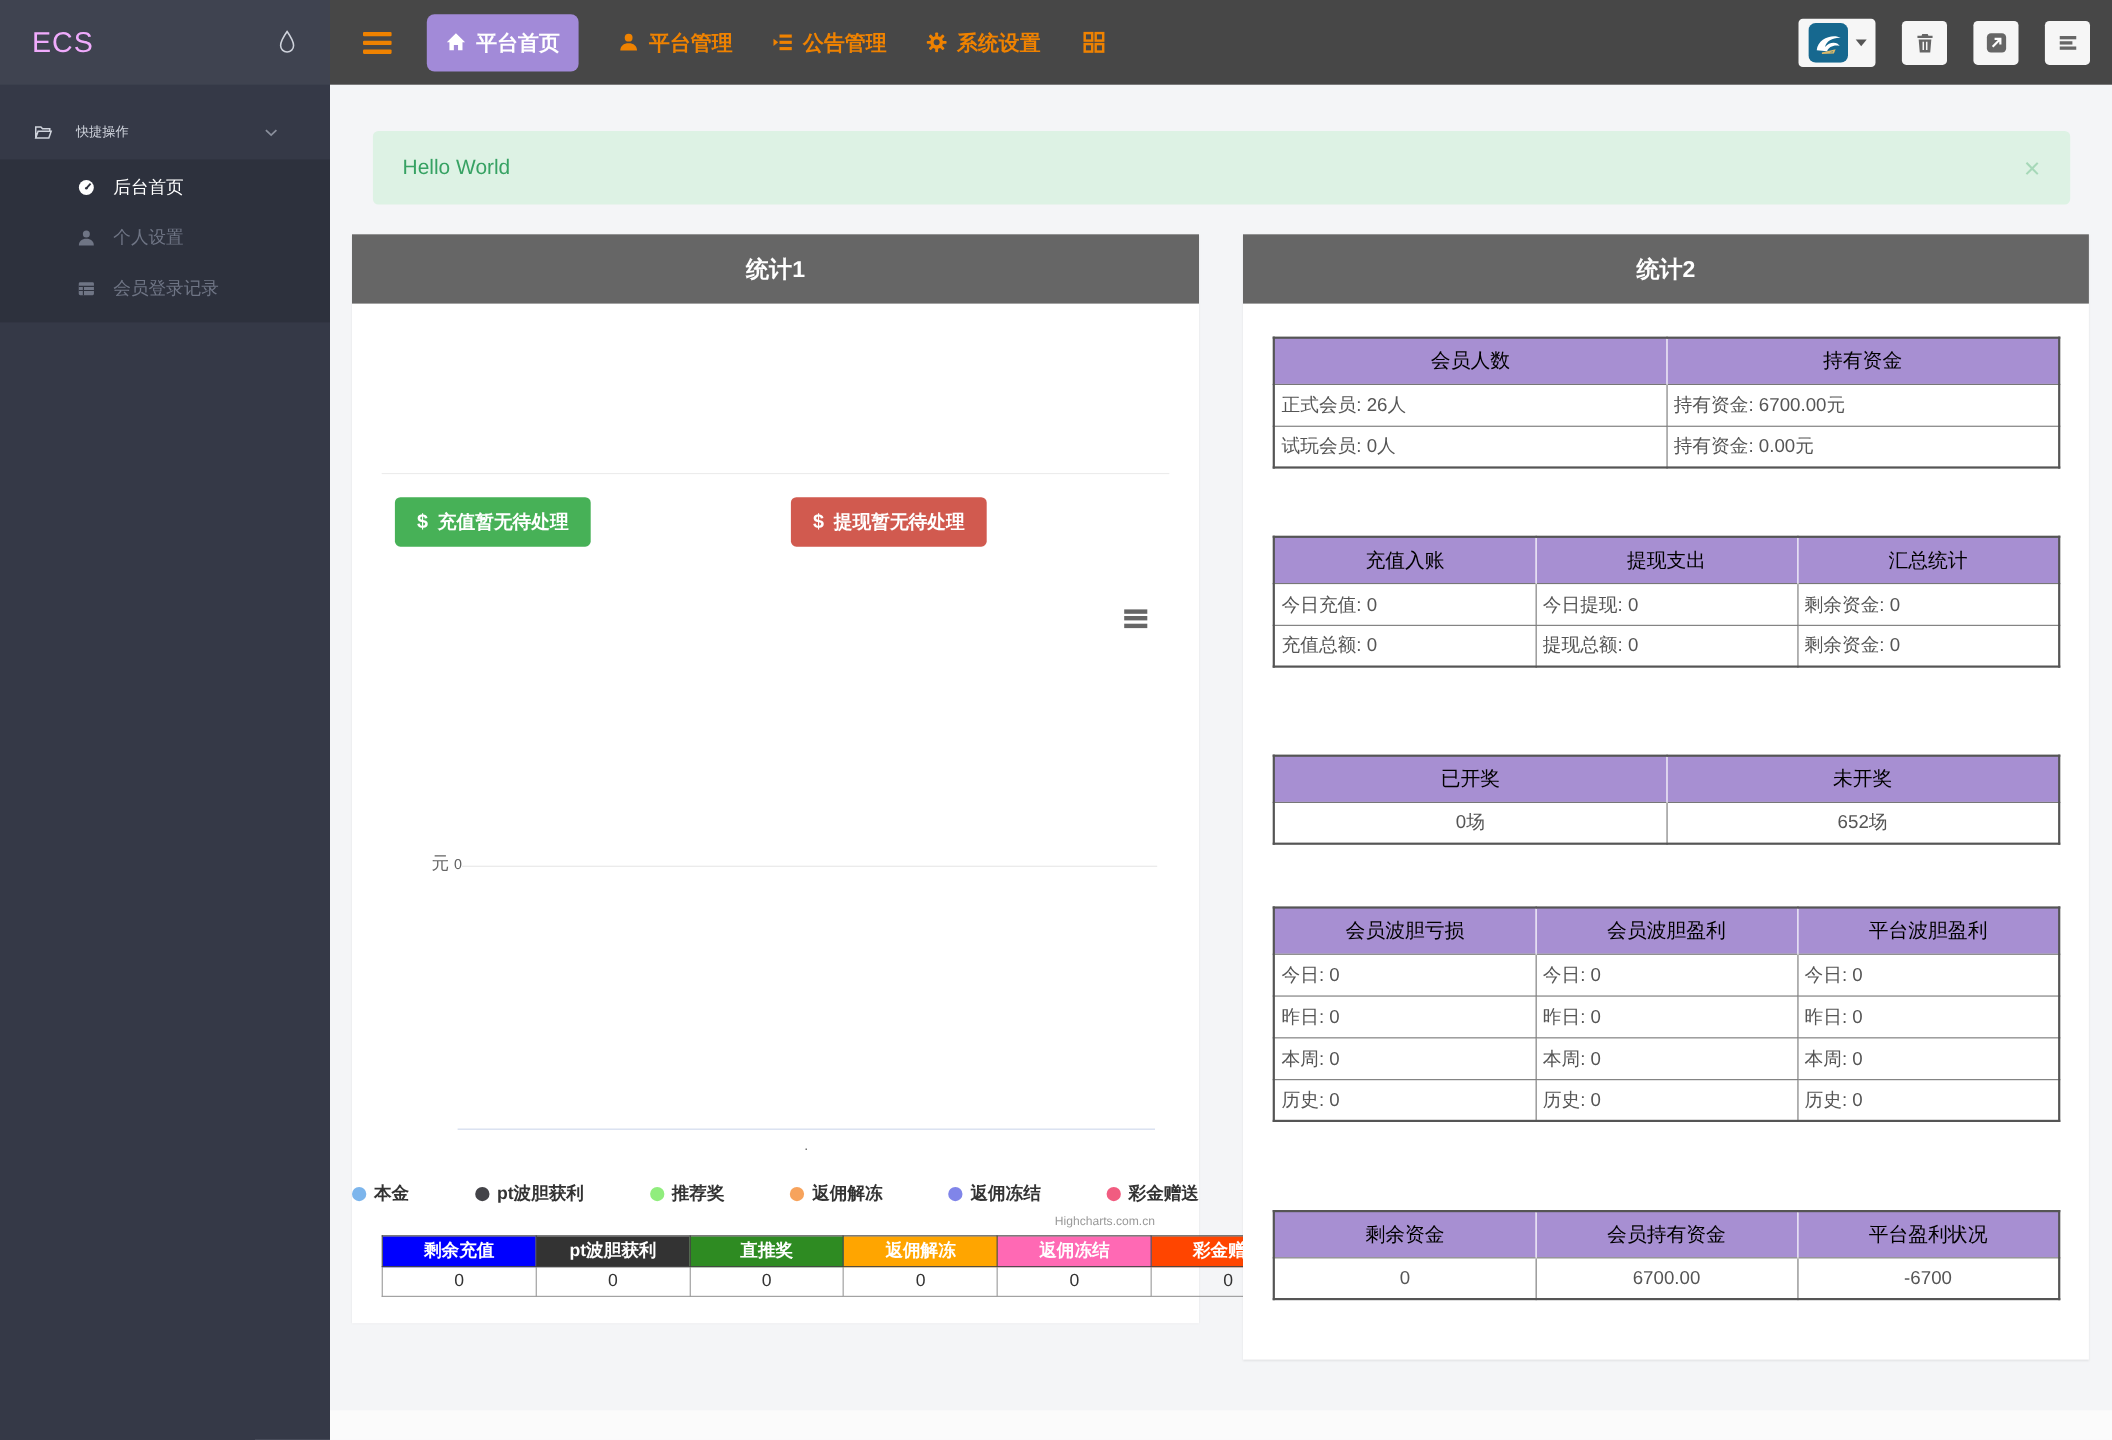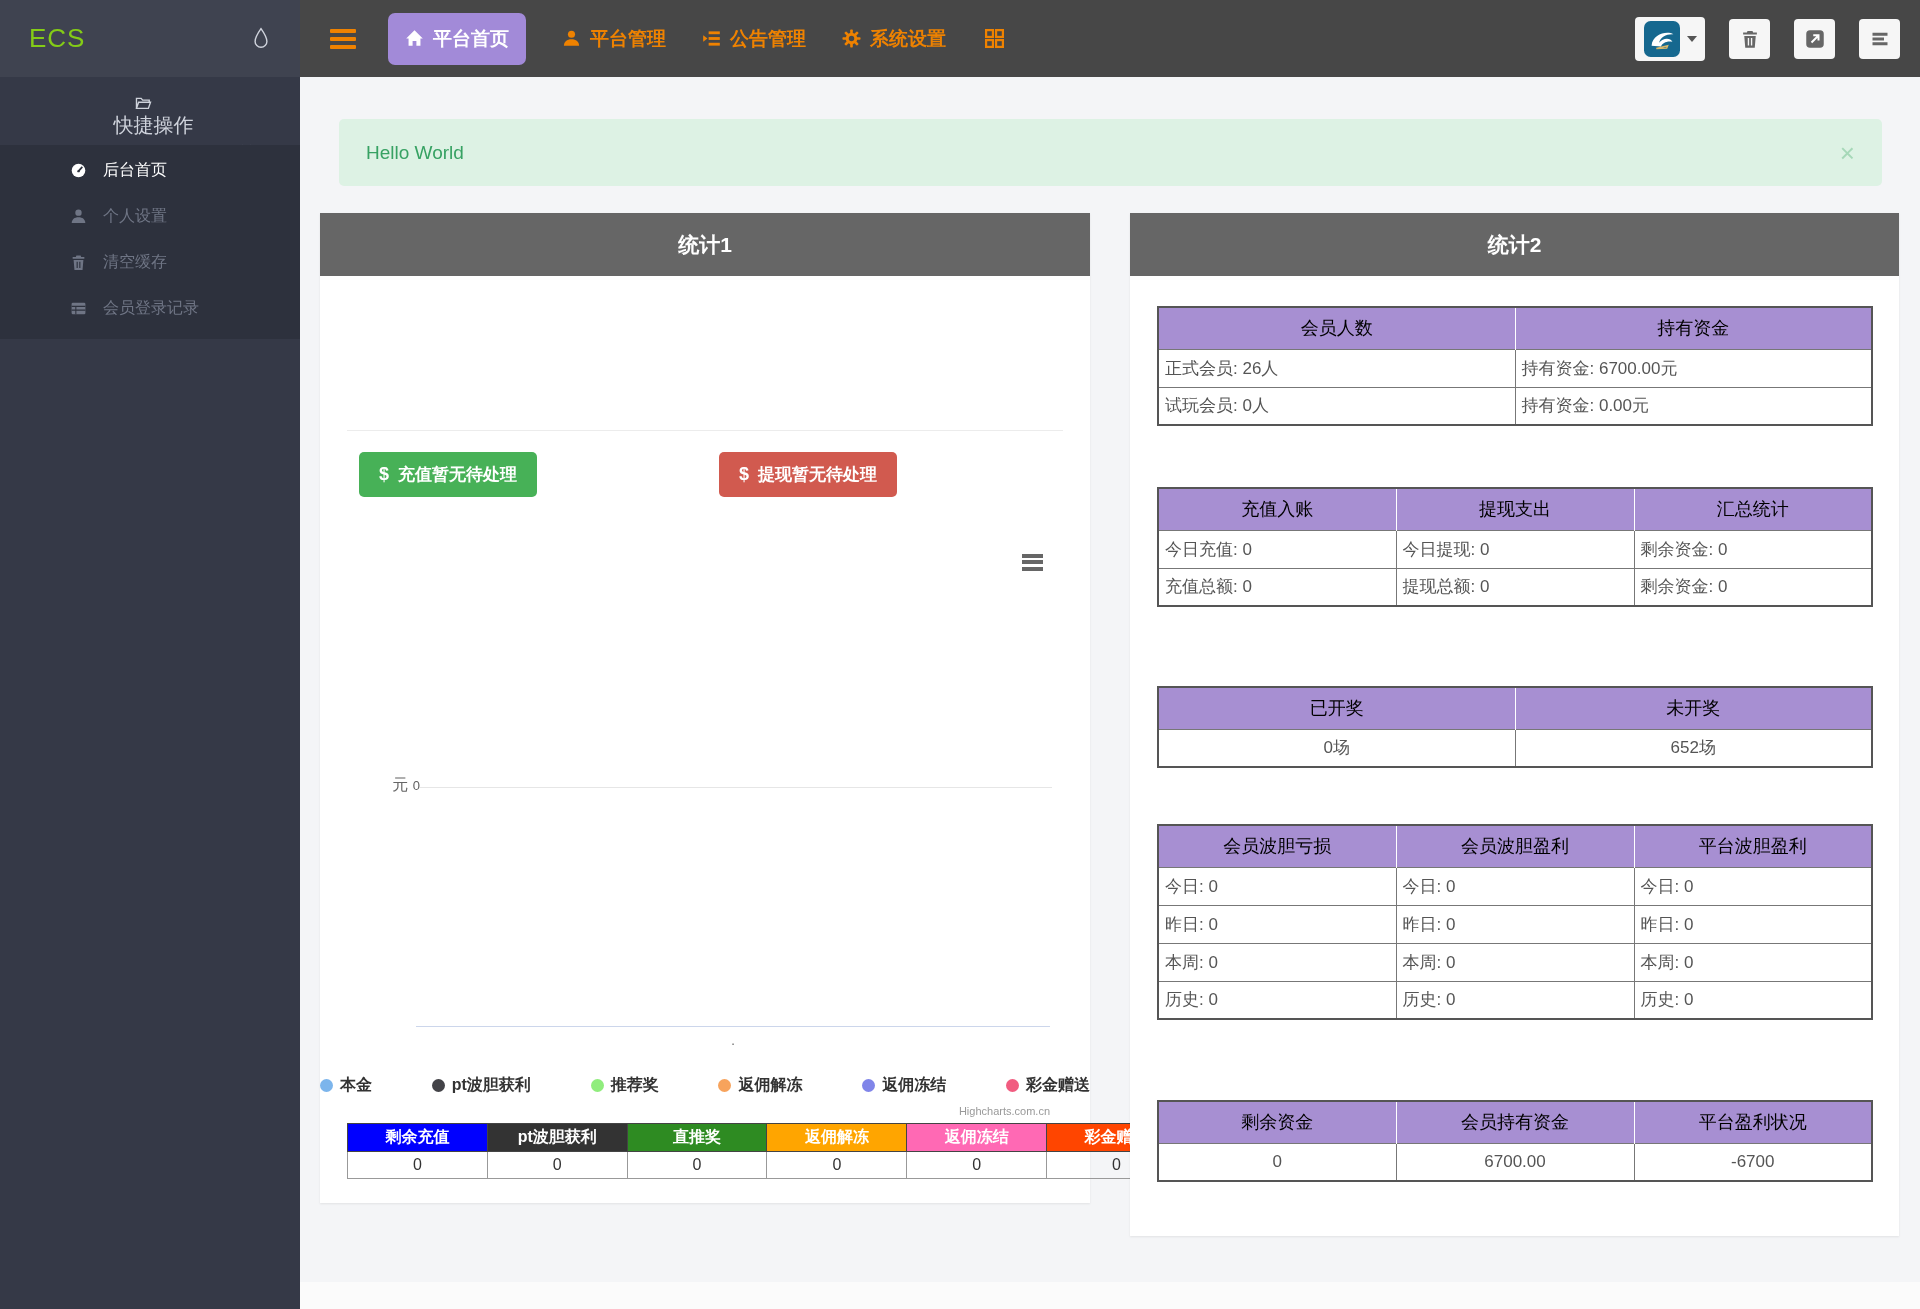--- a/index.html
+++ b/index.html
@@ -7,23 +7,23 @@
   body {
     width:1920px; height:1309px; overflow:hidden;
     font-family:"Liberation Sans","DejaVu Sans",sans-serif;
     background:#f4f5f7;
   }
   .app { display:flex; width:100%; height:100%; }
 
   
   .sidebar { width:300px; flex-shrink:0; background:#353947; display:flex; flex-direction:column; }
   .logo-row { height:77px; background:#3f4350; display:flex; align-items:center; justify-content:space-between; padding:0 30px 0 29px; flex-shrink:0; }
-  .logo-text { color:#84cc16; font-size:26px; letter-spacing:1px; }
+  .logo-text { color:#f0abfc; font-size:26px; letter-spacing:1px; }
   .drop-icn svg { width:18px; height:24px; display:block; }
-  .side-section { height:50px; margin-top:18px; display:flex; align-items:center; padding:0 24px 0 31px; color:#cfd3dc; font-size:20px; cursor:pointer; flex-shrink:0;flex-direction:column; }
+  .side-section { height:50px; margin-top:18px; display:flex; align-items:center; padding:0 24px 0 31px; color:#cfd3dc; font-size:12px; cursor:pointer; flex-shrink:0; }
   .side-section .icn { margin-right:21px; color:#cfd3dc; }
   .side-section .chev { margin-left:auto; color:#8a8f9c; }
   .submenu { background:#2d313d; padding:2px 0 8px; }
   .side-item { height:46px; display:flex; align-items:center; padding-left:70px; color:#6f7585; font-size:16px; cursor:pointer; text-decoration:none;text-align:center; }
   .side-item .icn { margin-right:16px; }
   .side-item.active { color:#fff; }
   .icn svg { width:17px; height:17px; display:block; }
 
   
   .main { flex:1; display:flex; flex-direction:column; }
@@ -132,28 +132,20 @@
           <span>后台首页</span>
         </a>
         <a class="side-item">
           <span class="icn">
             <svg viewBox="0 0 16 16" fill="currentColor">
               <circle cx="8" cy="4.4" r="3"></circle>
               <path d="M1.6 14.2 C1.6 10.6 4.2 8.6 8 8.6 C11.8 8.6 14.4 10.6 14.4 14.2 Z"></path>
             </svg>
           </span>
           <span>个人设置</span>
-        </a>
-        <a class="side-item">
-          <span class="icn">
-            <svg viewBox="0 0 16 16" fill="currentColor">
-              <path d="M6 1.5 h4 l.5 1.3 h3 v1.6 H2.5 V2.8 h3 Z M3.4 5.6 h9.2 L11.8 15 H4.2 Z M6.2 7.2 v6 h1.1 v-6 Z M8.7 7.2 v6 h1.1 v-6 Z"></path>
-            </svg>
-          </span>
-          <span>清空缓存</span>
         </a>
         <a class="side-item">
           <span class="icn">
             <svg viewBox="0 0 16 16">
               <rect x="1.5" y="2.5" width="13" height="11" rx="1.2" fill="currentColor"></rect>
               <path d="M1.5 6 h13 M1.5 9.5 h13 M5.5 6 v7.5" stroke="#2d313d" stroke-width="1" fill="none"></path>
             </svg>
           </span>
           <span>会员登录记录</span>
         </a>

